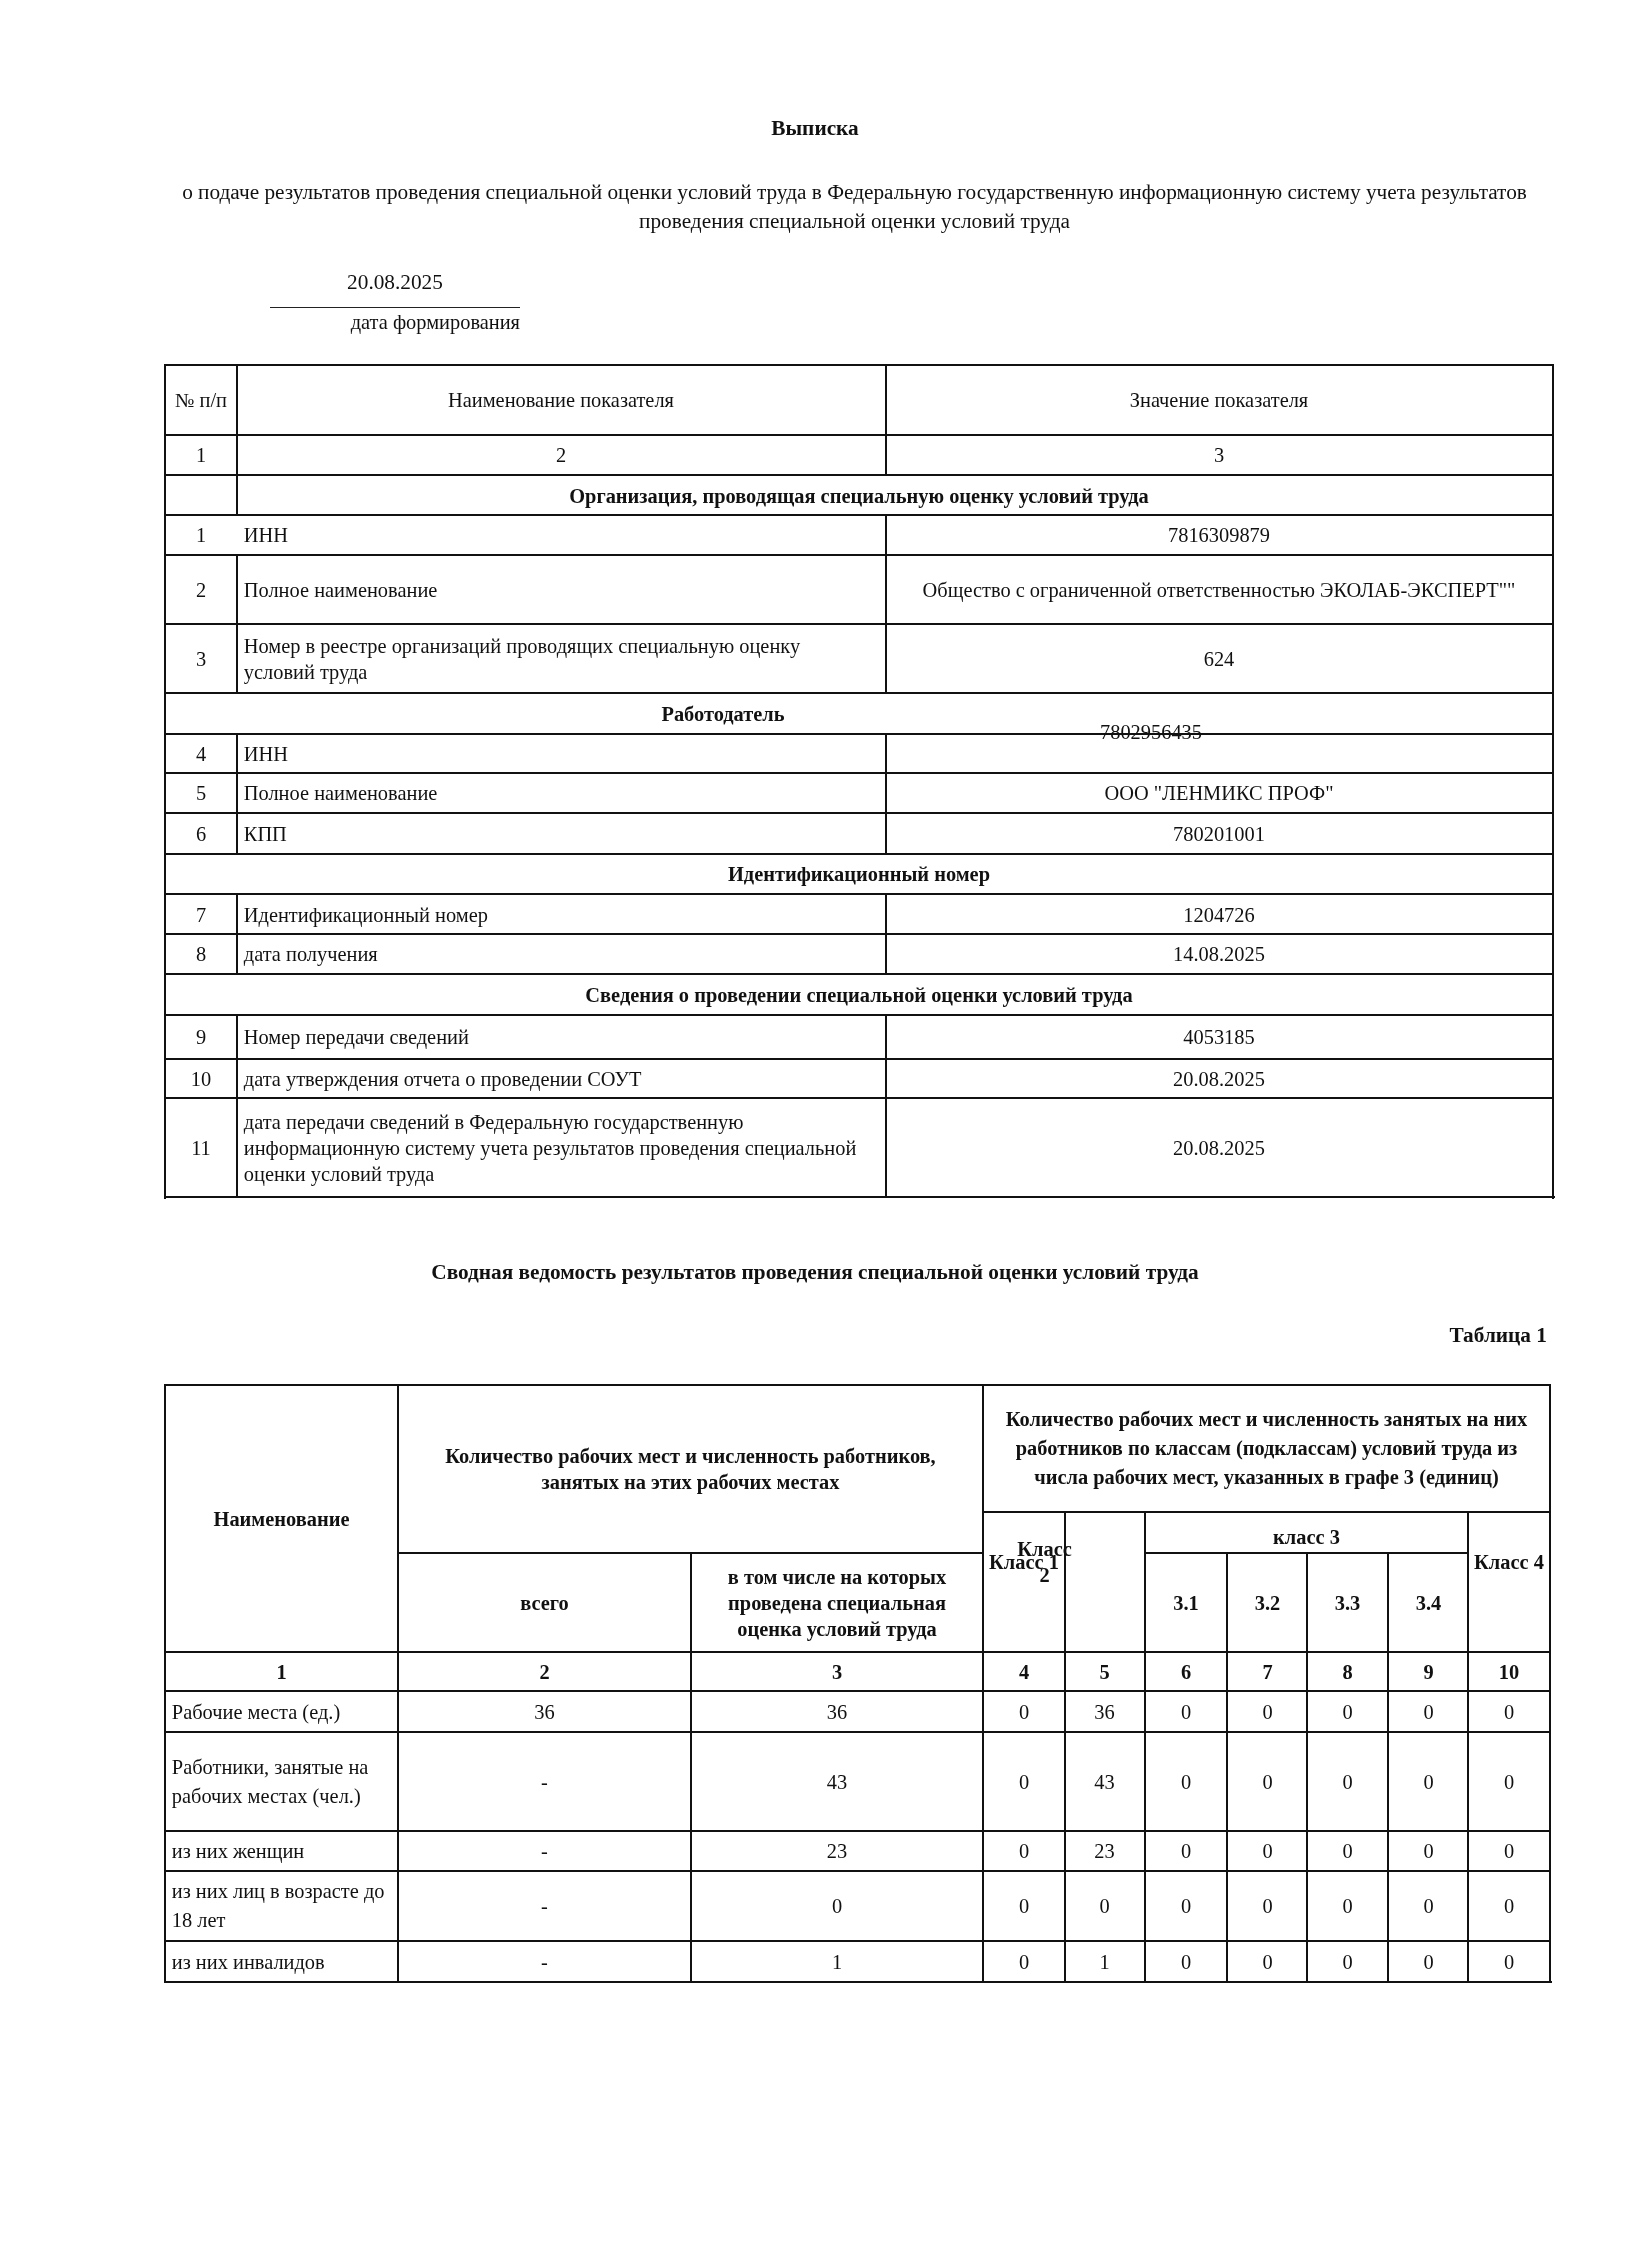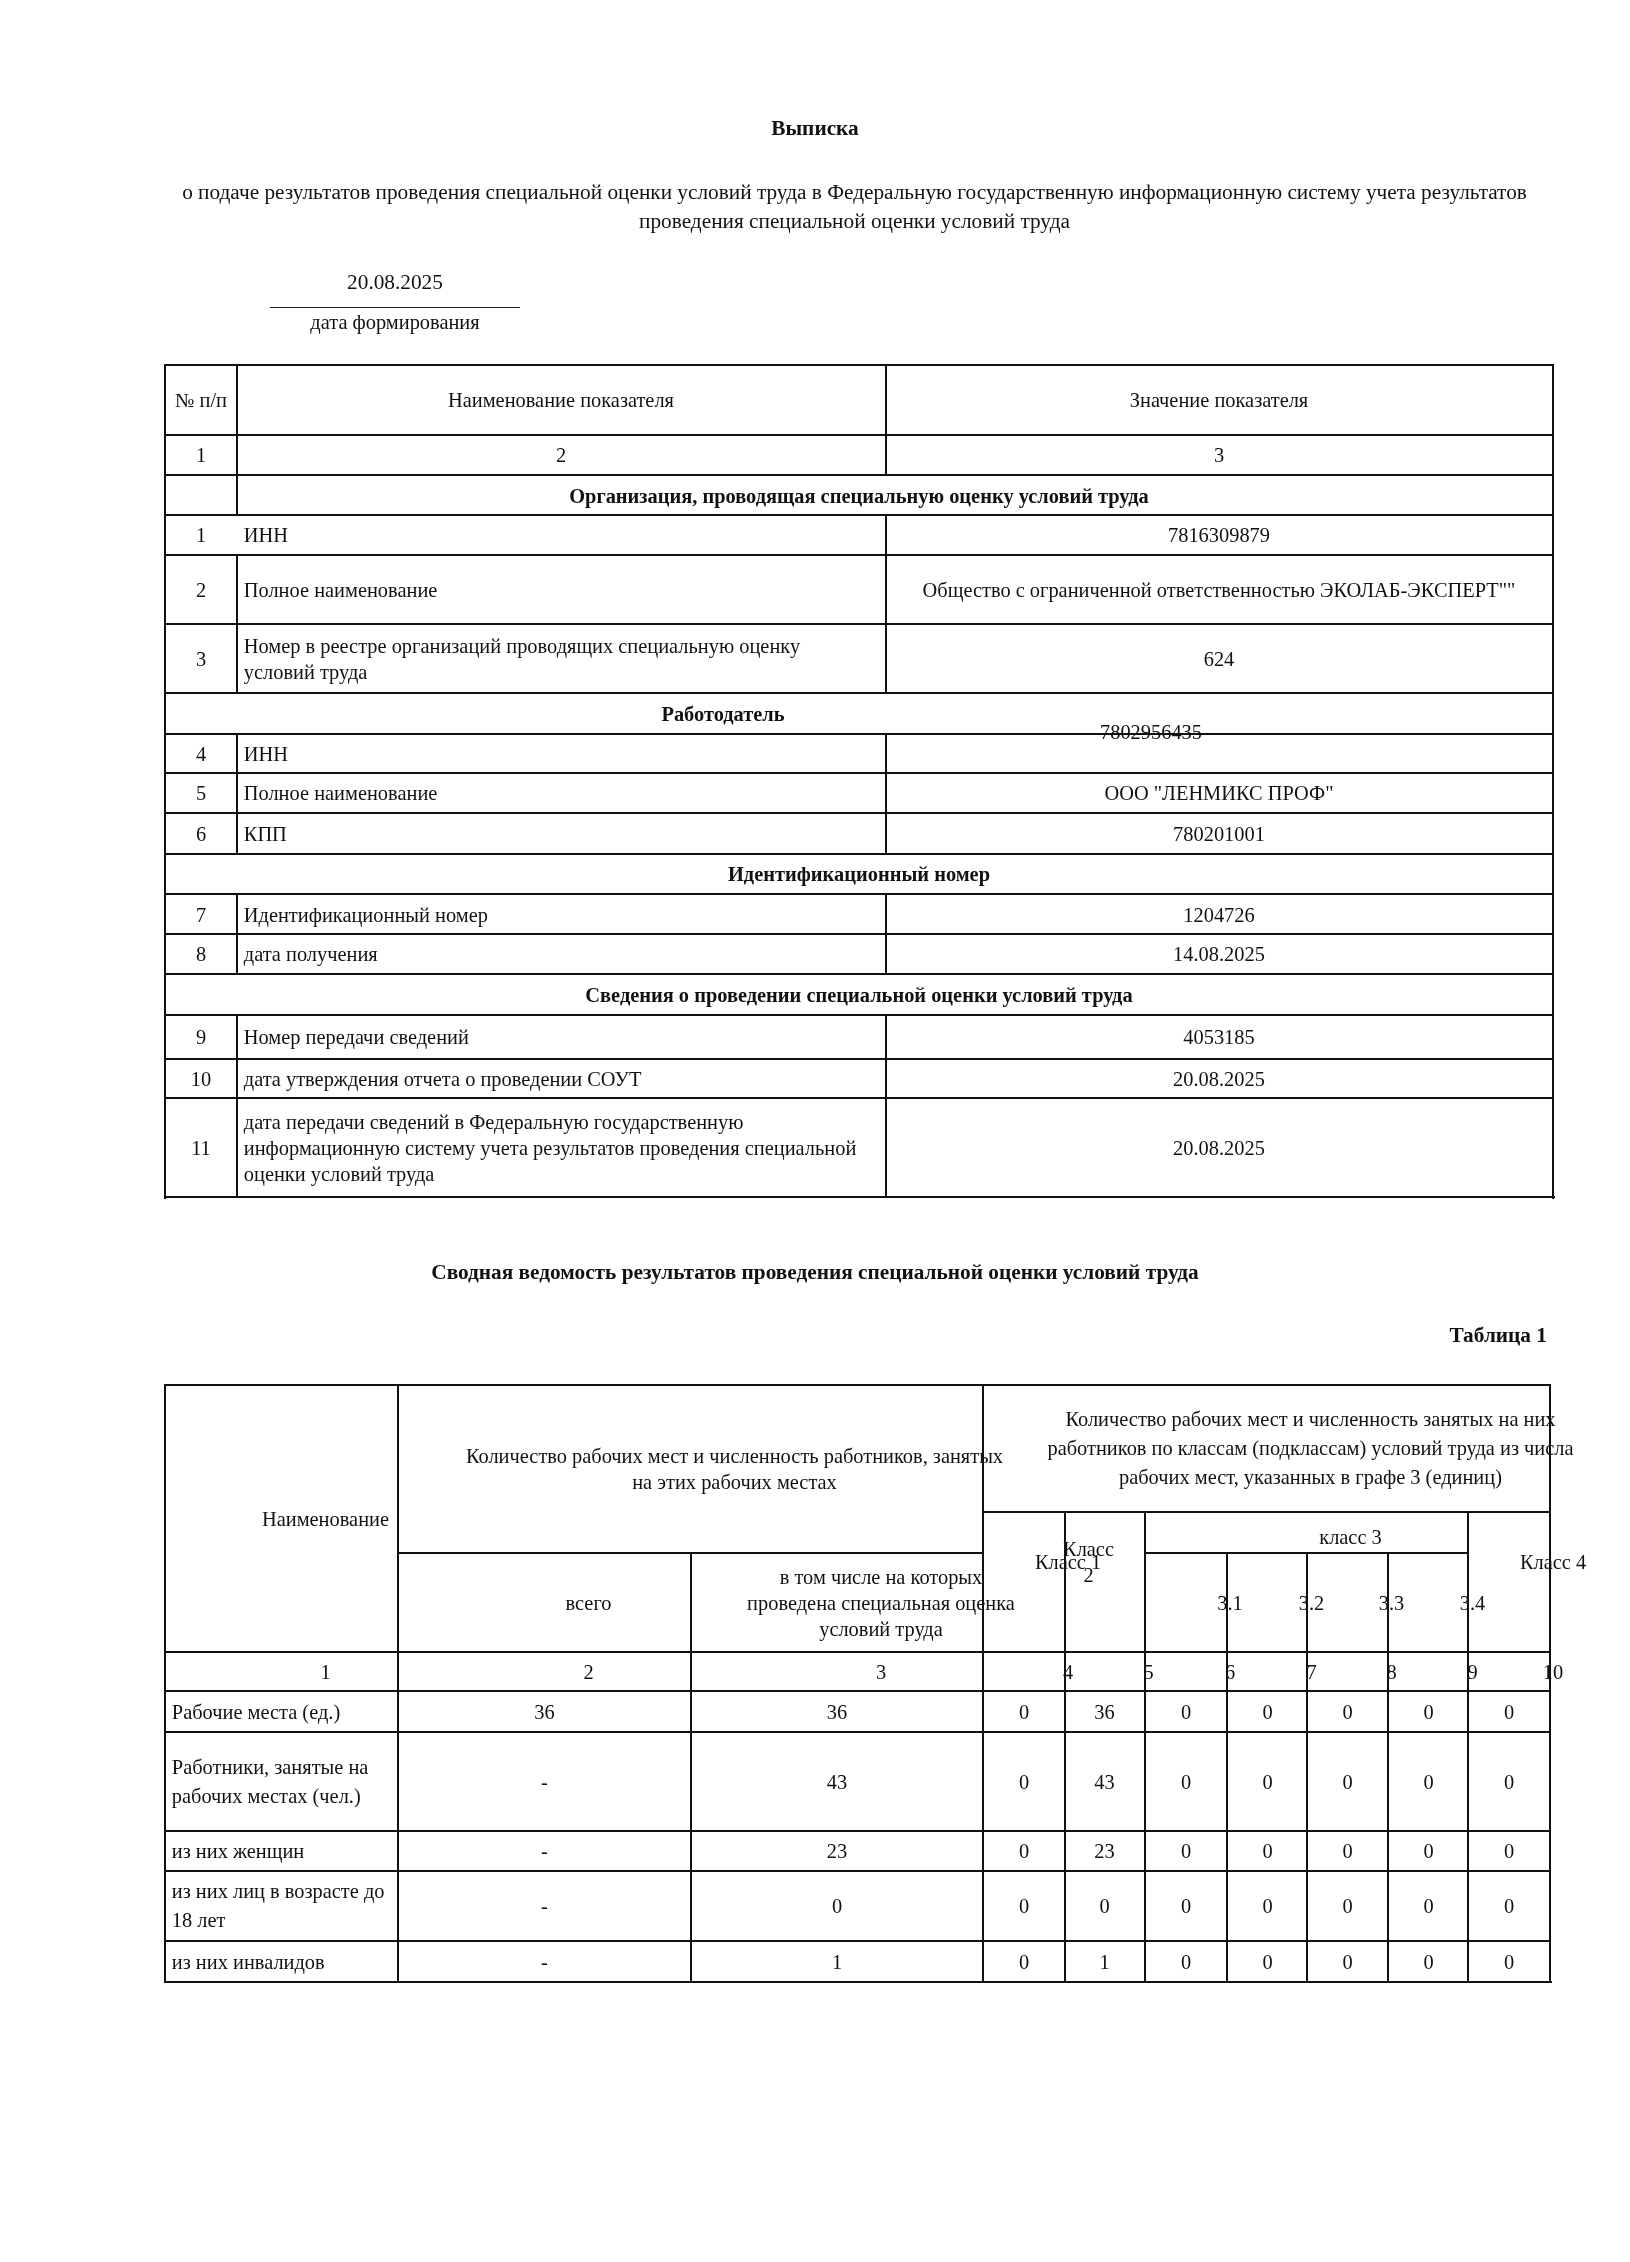--- a/index.html
+++ b/index.html
@@ -3,33 +3,33 @@
 <meta charset="utf-8">
 <style>
   html, body { margin: 0; padding: 0; background: #ffffff; }
   body { width: 1630px; height: 2263px; position: relative; overflow: hidden;
          font-family: "Liberation Serif", "DejaVu Serif", serif; color: #111111; }
   .abs { position: absolute; }
   .title { left: 0; width: 1630px; top: 116px; font-size: 21.3px; font-weight: bold; text-align: center; }
   .subtitle { left: 175px; width: 1359px; top: 178px; font-size: 21.3px; line-height: 29px; text-align: center; }
   .date-val { left: 270px; width: 250px; top: 270px; font-size: 21.3px; text-align: center; }
   .date-line { left: 270px; width: 250px; top: 307px; height: 0; border-top: 1.5px solid #222; }
-  .date-lbl { left: 270px; width: 250px; top: 311px; font-size: 20.4px; text-align: center; }
+  .date-lbl { left: 270px; width: 250px; top: 311px; font-size: 20.4px; text-align: right; }
 
   .cell { position: absolute; box-sizing: border-box; display: flex; align-items: center; justify-content: center;
           text-align: center; font-size: 20.4px; line-height: 26px; padding: 0 5.8px; }
   .cell.left { justify-content: flex-start; text-align: left; padding-left: 6.8px; }
   .cell.bold { font-weight: bold; }
   .hline { position: absolute; height: 0; border-top: 2.3px solid #111; }
   .vline { position: absolute; width: 0; border-left: 2.3px solid #111; }
 
   .sum-title { left: 0; width: 1630px; top: 1260px; font-size: 21.3px; font-weight: bold; text-align: center; }
   .tbl-label { right: 83px; top: 1323px; font-size: 21.3px; font-weight: bold; }
   .t2 { font-size: 20.4px; }
-  .t2.bold { font-weight: normal; margin-left: 44px; }
+  .t2.bold { font-weight: bold; }
 </style>
 </head>
 <body>
 
 <div class="abs title">Выписка</div>
 <div class="abs subtitle">о подаче результатов проведения специальной оценки условий труда в Федеральную государственную информационную систему учета результатов проведения специальной оценки условий труда</div>
 <div class="abs date-val">20.08.2025</div>
 <div class="abs date-line"></div>
 <div class="abs date-lbl">дата формирования</div>
 

